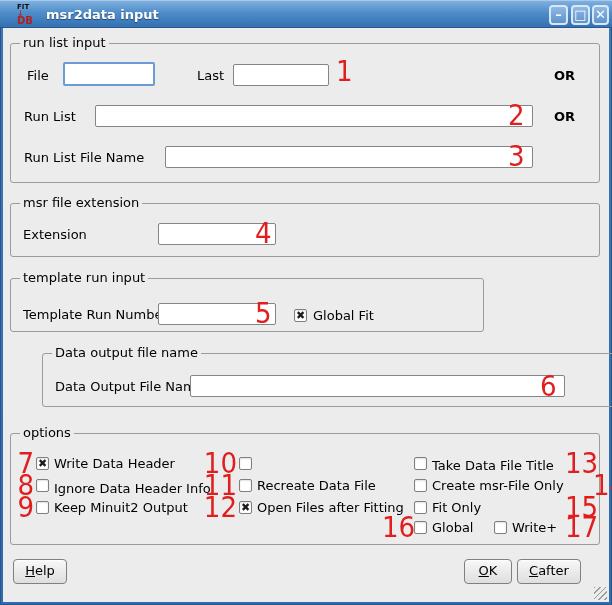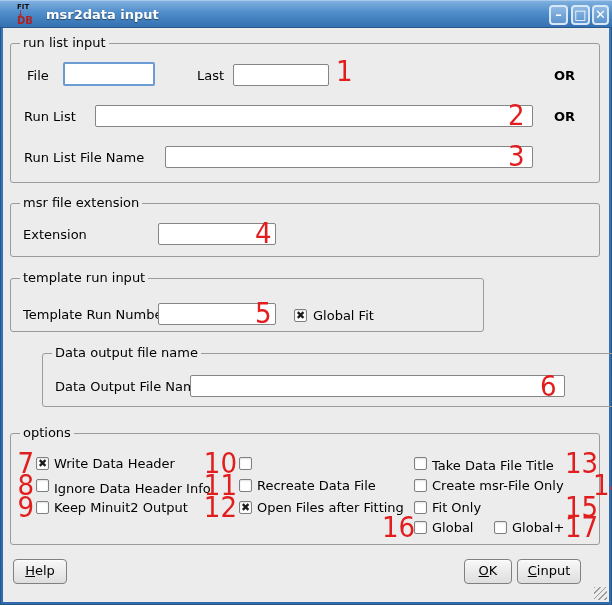--- a/index.html
+++ b/index.html
@@ -169,24 +169,24 @@
 
       <span class="cbox" style="left:403px; top:67px;"><span></span></span>
       <span class="cblbl" style="left:421px; top:65px;text-align:center;">Fit Only</span>
       <span class="ann" style="left:554px; top:58px;">15</span>
 
       <span class="ann right" style="left:371px; top:78px; width:31px;">16</span>
       <span class="cbox" style="left:403px; top:87px;"><span></span></span>
       <span class="cblbl" style="left:421px; top:85px;">Global</span>
 
       <span class="cbox" style="left:483px; top:87px;"><span></span></span>
-      <span class="cblbl" style="left:501px; top:85px;">Global+</span>
+      <span class="cblbl" style="left:501px; top:85px;">Write+</span>
       <span class="ann" style="left:554px; top:78px;">17</span>
     </div>
 
     <div class="btn" style="left:10px; top:531px; width:54px;"><u>H</u><span>elp</span></div>
     <div class="btn" style="left:461px; top:531px; width:48px;"><u>O</u><span>K</span></div>
-    <div class="btn" style="left:514px; top:531px; width:64px;"><u>C</u><span>input</span></div>
+    <div class="btn" style="left:514px; top:531px; width:64px;"><u>C</u><span>after</span></div>
 
     <div class="grip"></div>
   </div>
 
 </div>
 
 </body></html>

